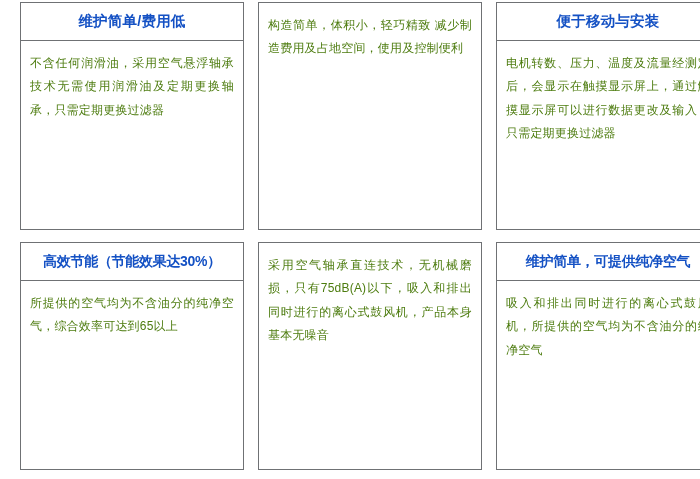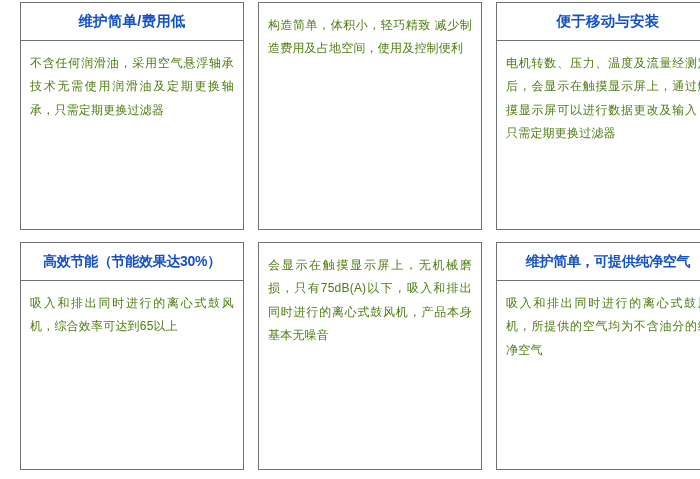--- a/index.html
+++ b/index.html
@@ -94,27 +94,27 @@
     <div class="card-body">
       <div class="card-text">电机转数、压力、温度及流量经测定后，会显示在触摸显示屏上，通过触摸显示屏可以进行数据更改及输入，只需定期更换过滤器</div>
     </div>
   </div>
 
   <div class="card">
     <div class="card-head">
       <div class="card-title tight">高效节能（节能效果达30%）</div>
     </div>
     <div class="card-body">
-      <div class="card-text">吸入和排出同时进行的离心式鼓风机，综合效率可达到65以上</div>
+      <div class="card-text">所提供的空气均为不含油分的纯净空气，综合效率可达到65以上</div>
     </div>
   </div>
 
   <div class="card">
     <div class="card-body">
-      <div class="card-text">会显示在触摸显示屏上，无机械磨损，只有75dB(A)以下，吸入和排出同时进行的离心式鼓风机，产品本身基本无噪音</div>
+      <div class="card-text">采用空气轴承直连技术，无机械磨损，只有75dB(A)以下，吸入和排出同时进行的离心式鼓风机，产品本身基本无噪音</div>
     </div>
   </div>
 
   <div class="card">
     <div class="card-head">
       <div class="card-title tight">维护简单，可提供纯净空气</div>
     </div>
     <div class="card-body">
       <div class="card-text">吸入和排出同时进行的离心式鼓风机，所提供的空气均为不含油分的纯净空气</div>
     </div>

